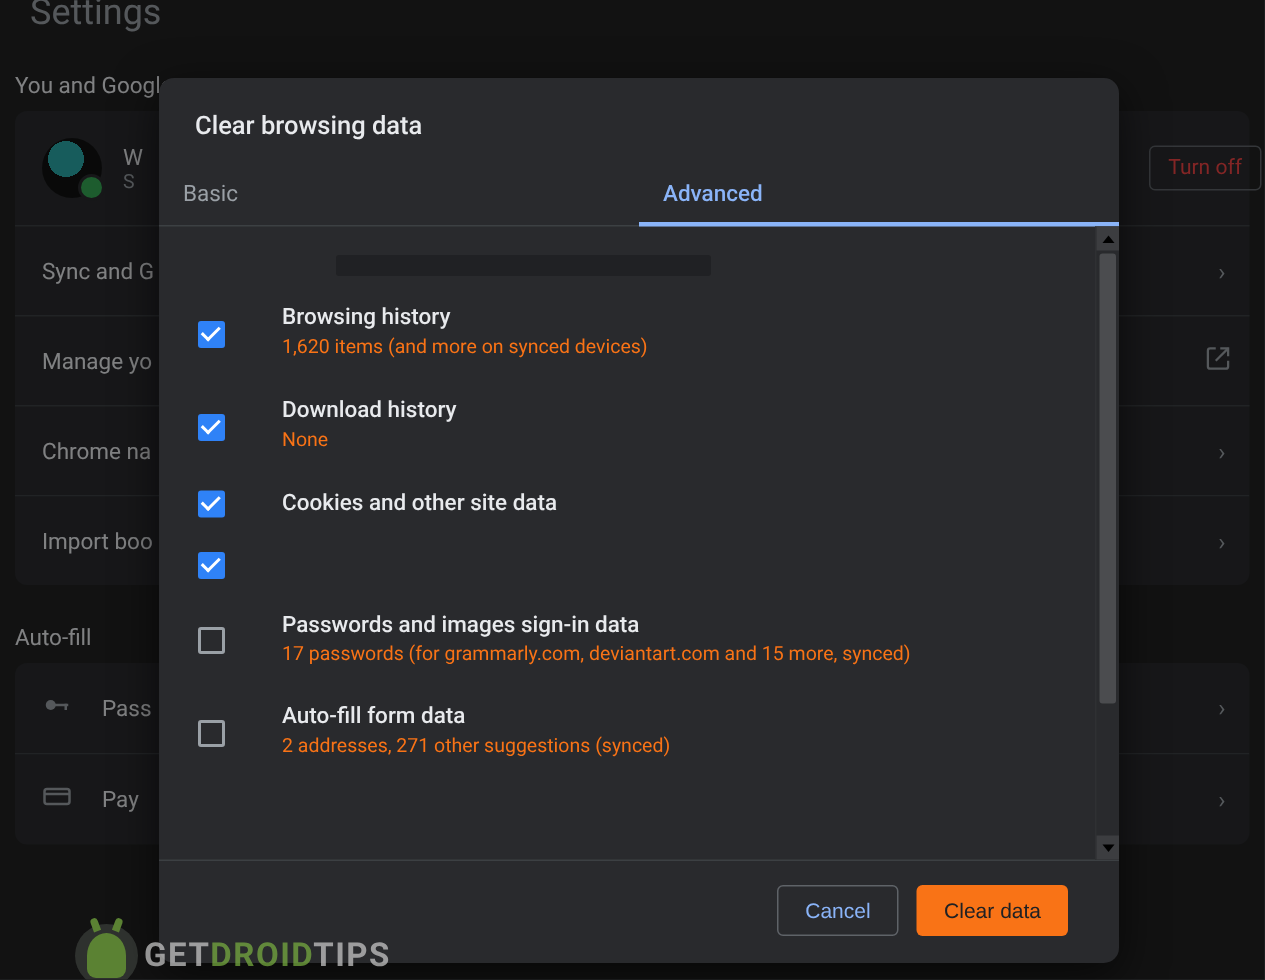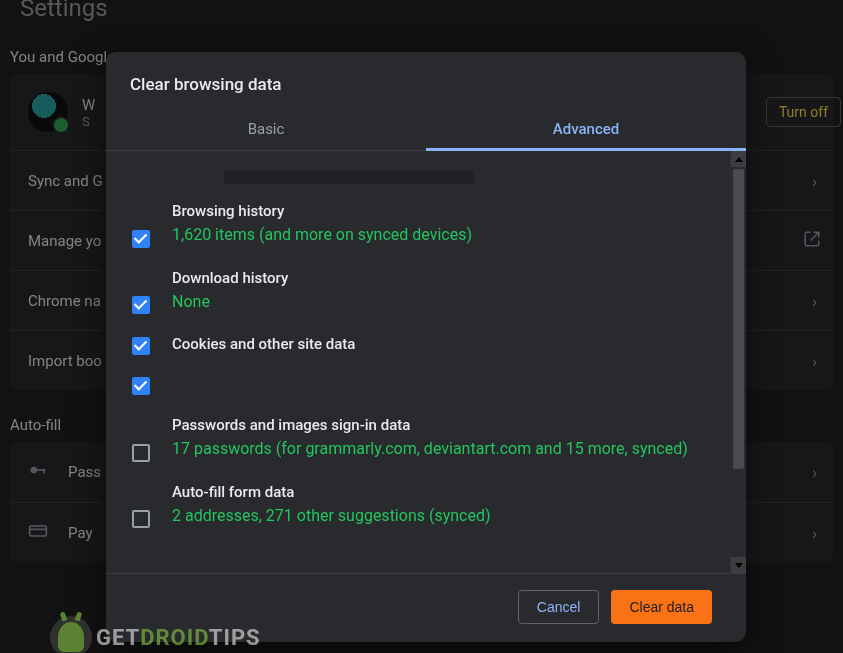--- a/index.html
+++ b/index.html
@@ -57,21 +57,21 @@
     position: absolute; right: 16px; top: 50%; transform: translateY(-50%);
     color: #9aa0a6;
   }
   .bg-row .ext {
     position: absolute; right: 12px; top: 50%; transform: translateY(-50%);
     color: #9aa0a6;
   }
   .bg-turnoff {
     position: absolute; right: -8px; top: 50%; transform: translateY(-50%);
     border: 1px solid #5f6368; border-radius: 4px;
-    padding: 6px 12px; color: #fde047; font-size: 14px;
+    padding: 6px 12px; color: #ef4444; font-size: 14px;
   }
   .bg-row .label { color: #e8eaed; font-size: 15px; }
   .bg-row .sub { color: #9aa0a6; font-size: 13px; }
   .bg-icon { width: 20px; margin-right: 20px; color: #9aa0a6; }
 
   .dialog {
     position: absolute;
     left: 106px; top: 52px;
     width: 640px;
     height: 590px;
@@ -87,22 +87,22 @@
     font-weight: 500;
     color: #e8eaed;
     padding: 22px 24px 14px;
   }
   .tabs {
     display: flex;
     border-bottom: 1px solid #3c4043;
   }
   .tab {
     flex: 1;
-    text-align: center;
-    padding: 12px 0 12px;
+    text-align: left;
+    padding: 12px 16px 12px;
     font-size: 15px;
     color: #9aa0a6;
     position: relative;
     cursor: pointer;
   }
   .tab.active {
     color: #8ab4f8;
     font-weight: 500;
   }
   .tab.active::after {
@@ -127,22 +127,23 @@
     padding-left: 94px;
   }
   .toprow-box {
     display:inline-block;
     width: 250px; height: 14px;
     background: #202124;
     border-radius: 2px;
   }
   .item {
     display: flex;
-    align-items: flex-end;
+    align-items: center;
     padding: 10px 0;
+    gap: 16px;
   }
   .cb {
     width: 18px; height: 18px;
     margin: 2px 22px 0 2px;
     border-radius: 2px;
     flex: none;
     position: relative;
     cursor: pointer;
   }
   .cb.checked {
@@ -155,21 +156,21 @@
     width: 5px; height: 10px;
     border: solid #fff;
     border-width: 0 2px 2px 0;
     transform: rotate(45deg);
   }
   .cb.unchecked {
     border: 2px solid #9aa0a6;
   }
   .item .txt { flex: 1; }
   .item .lbl { color: #e8eaed; font-size: 15px; font-weight: 500; line-height: 1.4; }
-  .item .desc { color: #22c55e; font-size: 16px; line-height: 1.6; }
+  .item .desc { color: #f97316; font-size: 13px; line-height: 1.6; }
 
   .fake-scroll {
     width: 16px;
     background: #292a2d;
     position: relative;
     border-left: 1px solid #2f3033;
   }
   .fs-top, .fs-bot {
     position: absolute; left: 0; right: 0;
     height: 16px;

